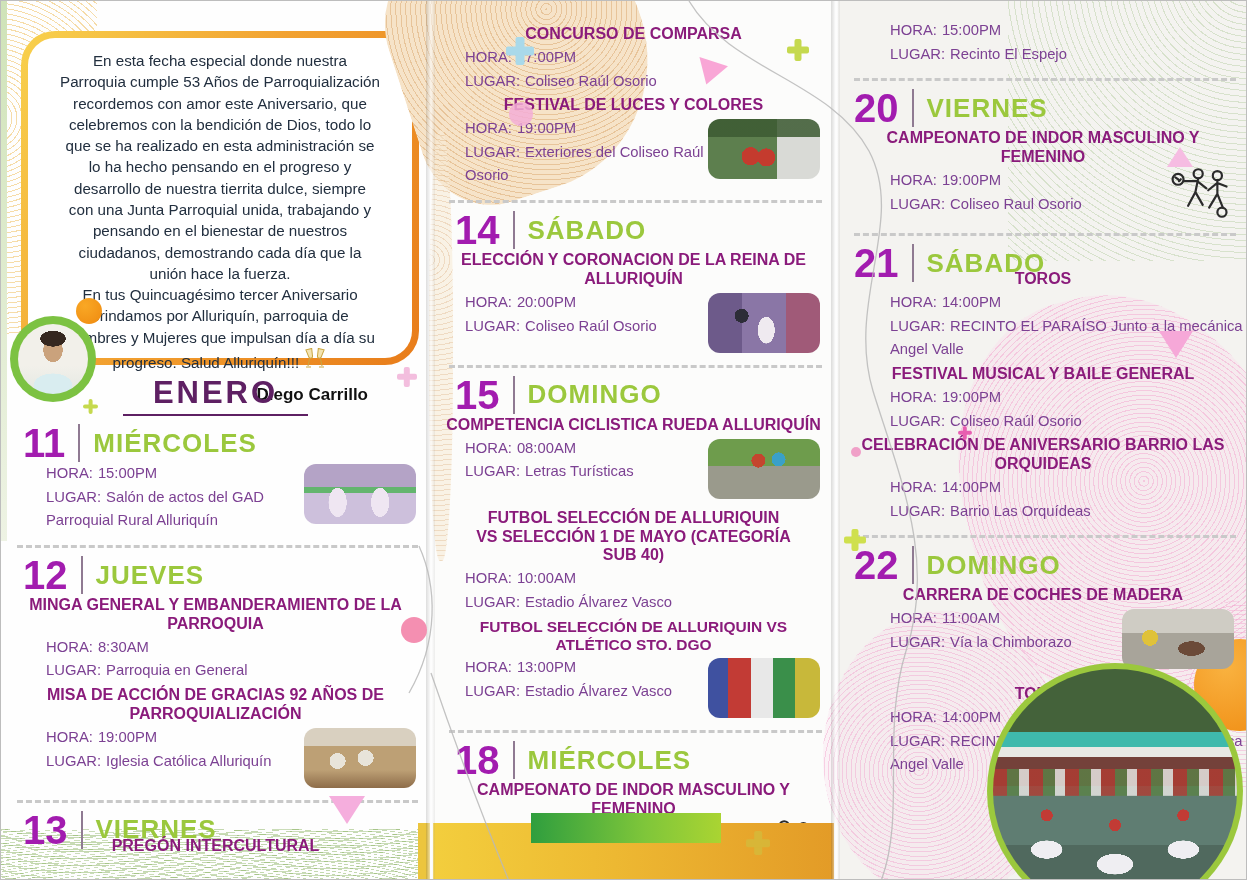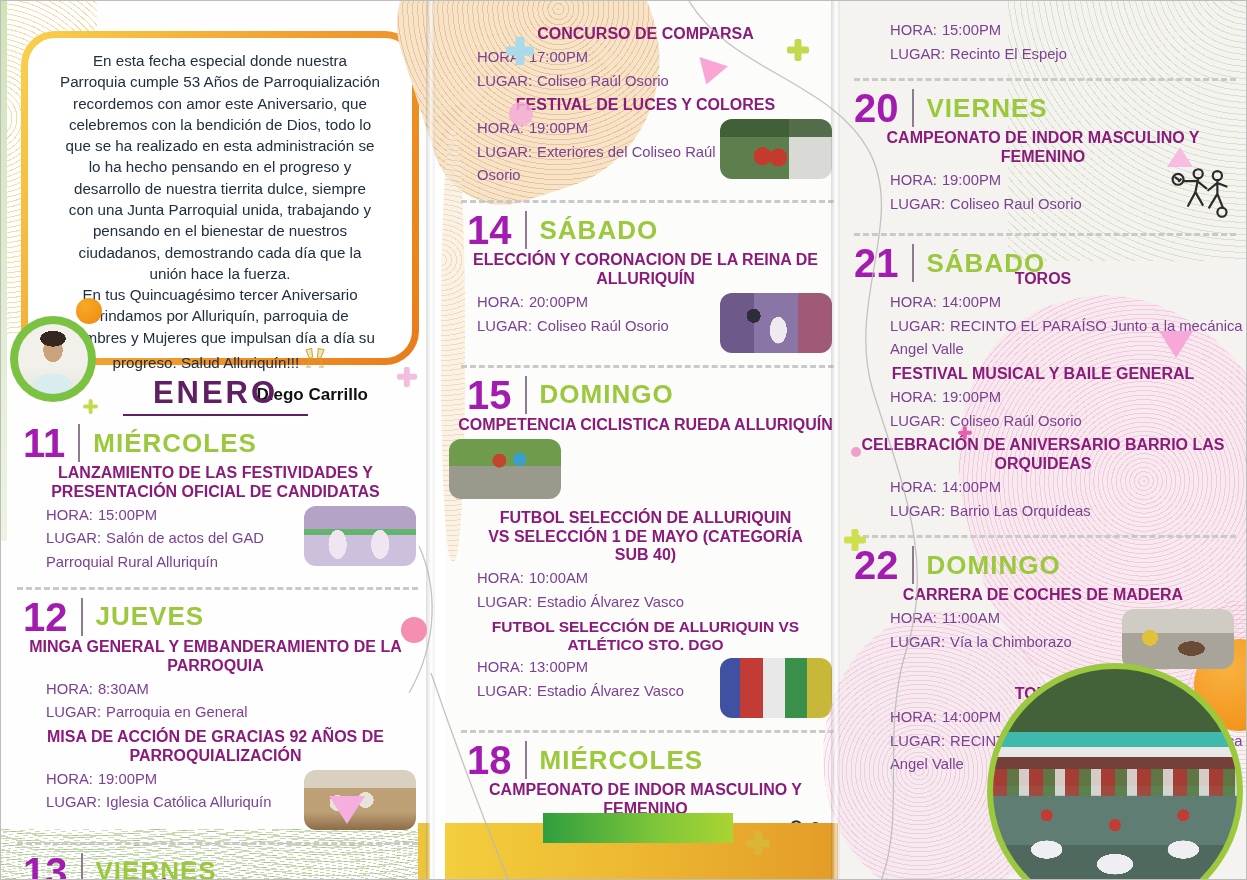--- a/index.html
+++ b/index.html
@@ -1,20 +1,20 @@
 <!DOCTYPE html>
 <html><head>
 <meta charset="utf-8">
 <style>
   html,body{margin:0;padding:0;background:#ffffff;}
   .page{position:relative;width:1247px;height:880px;background:#fff;overflow:hidden;
         font-family:"Liberation Sans",sans-serif;border:1px solid #bdbdbd;box-sizing:border-box;}
   .col{position:absolute;top:0;height:880px;z-index:0;}
   #colL{left:0;width:429px;background:#fefefe;}
-  #colM{left:444px;width:401px;background:#fcfcfb;}
+  #colM{left:432px;width:401px;background:#fcfcfb;}
   #colR{left:837px;width:410px;background:#f4f3f0;}
   .flow{position:relative;z-index:3;}
   .fold{position:absolute;top:0;height:880px;width:9px;z-index:2;}
   #fold1{left:425px;background:linear-gradient(90deg,rgba(0,0,0,.13),rgba(255,255,255,.65) 55%,rgba(0,0,0,.06));}
   #fold2{left:830px;background:linear-gradient(90deg,rgba(0,0,0,.13),rgba(255,255,255,.65) 55%,rgba(0,0,0,.06));}
 
   
   .tex{position:absolute;z-index:1;}
   .yellowTex{left:0;top:0;width:96px;height:335px;
     background:repeating-radial-gradient(circle at -10% 35%, rgba(238,186,82,.5) 0 1px, transparent 1px 5px);}
@@ -169,21 +169,20 @@
       <div class="month-box">
         <span class="month">ENERO</span>
       </div>
 
       <div class="dayh">
         <span class="dnum">11</span>
         <span class="dsep"></span>
         <span class="dname">MIÉRCOLES</span>
       </div>
       <div class="event">
-        <div class="evt-title">LANZAMIENTO DE LAS FESTIVIDADES Y PRESENTACIÓN OFICIAL DE CANDIDATAS</div>
         <div class="evt-row">
           <div class="evt-det">
             <div><span class="lbl">HORA:</span><span>15:00PM</span></div>
             <div><span class="lbl">LUGAR:</span><span>Salón de actos del GAD Parroquial Rural Alluriquín</span></div>
           </div>
           <div class="photo ph-candidatas"></div>
         </div>
       </div>
       <div class="dash"></div>
 
@@ -269,20 +268,24 @@
       <div class="dash"></div>
 
       <div class="dayh">
         <span class="dnum">15</span>
         <span class="dsep"></span>
         <span class="dname">DOMINGO</span>
       </div>
       <div class="event">
         <div class="evt-title">COMPETENCIA CICLISTICA RUEDA ALLURIQUÍN</div>
         <div class="evt-row">
+          <div class="evt-det">
+            <div><span class="lbl">HORA:</span><span>08:00AM</span></div>
+            <div><span class="lbl">LUGAR:</span><span>Letras Turísticas</span></div>
+          </div>
           <div class="photo ph-ciclistas"></div>
         </div>
       </div>
       <div class="event" style="margin-top:10px;">
         <div class="evt-title" style="padding:0 34px;">FUTBOL SELECCIÓN DE ALLURIQUIN VS SELECCIÓN 1 DE MAYO (CATEGORÍA SUB 40)</div>
         <div class="evt-row">
           <div class="evt-det">
             <div><span class="lbl">HORA:</span><span>10:00AM</span></div>
             <div><span class="lbl">LUGAR:</span><span>Estadio Álvarez Vasco</span></div>
           </div>

